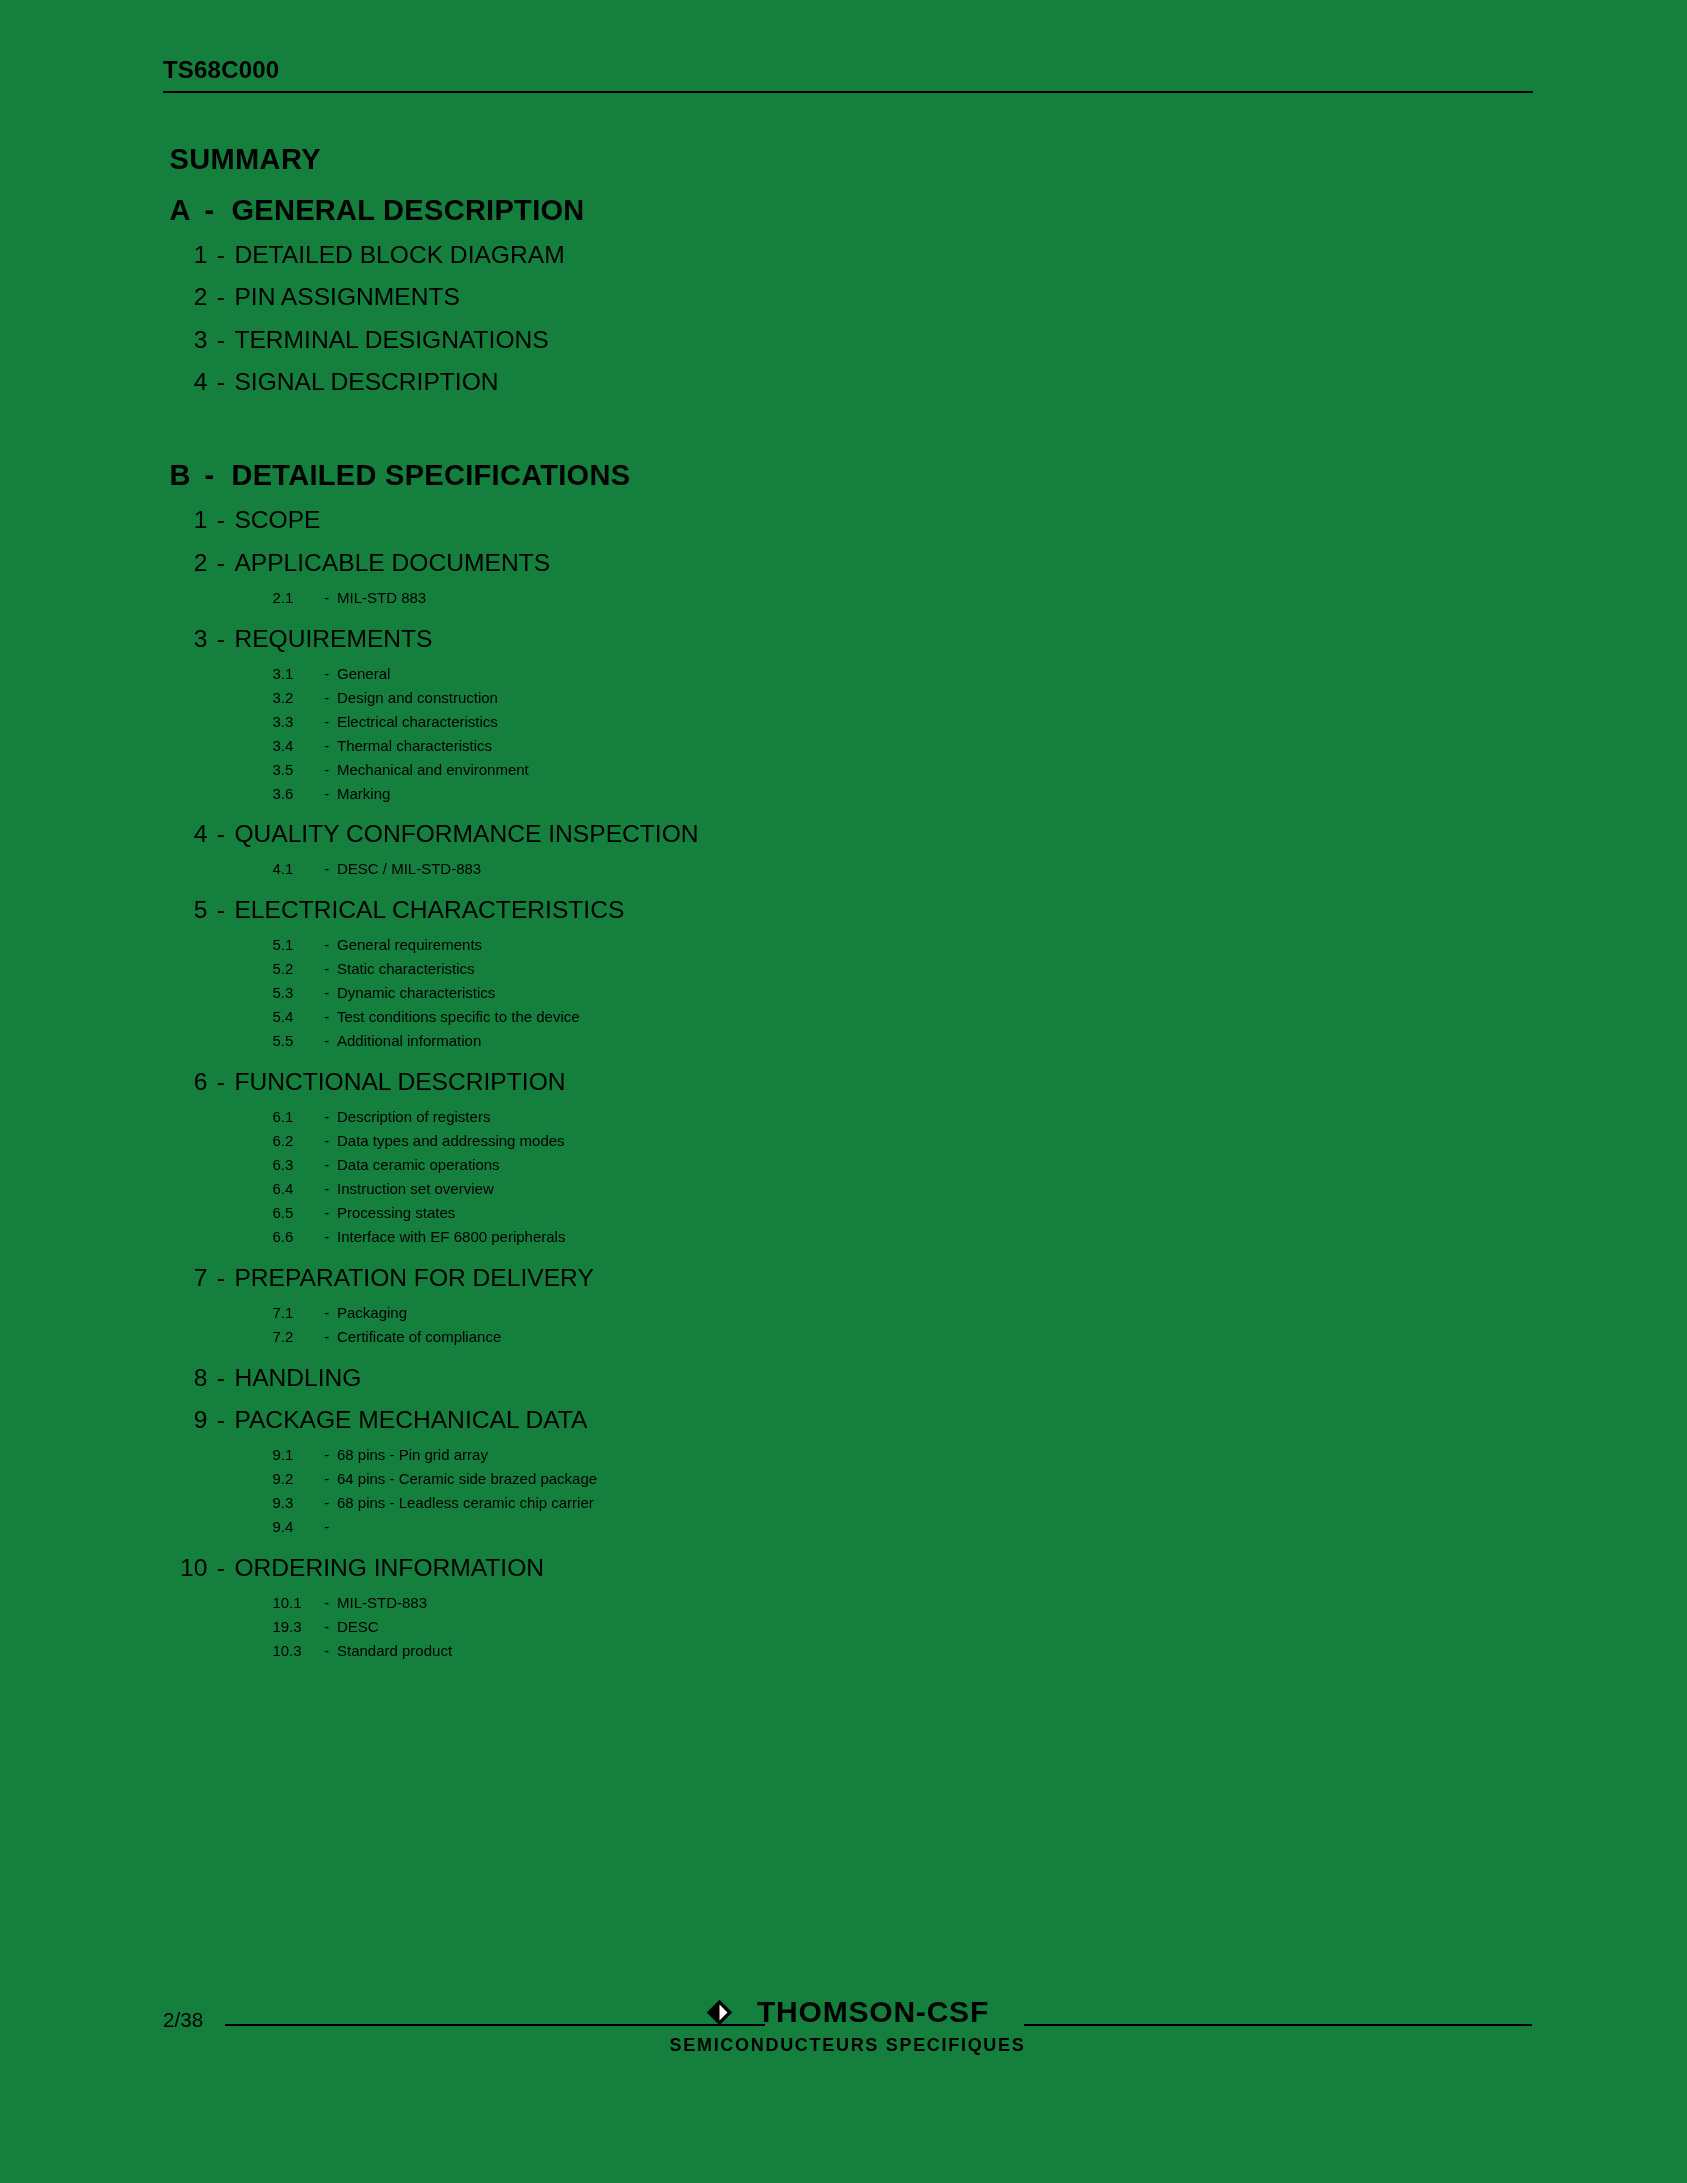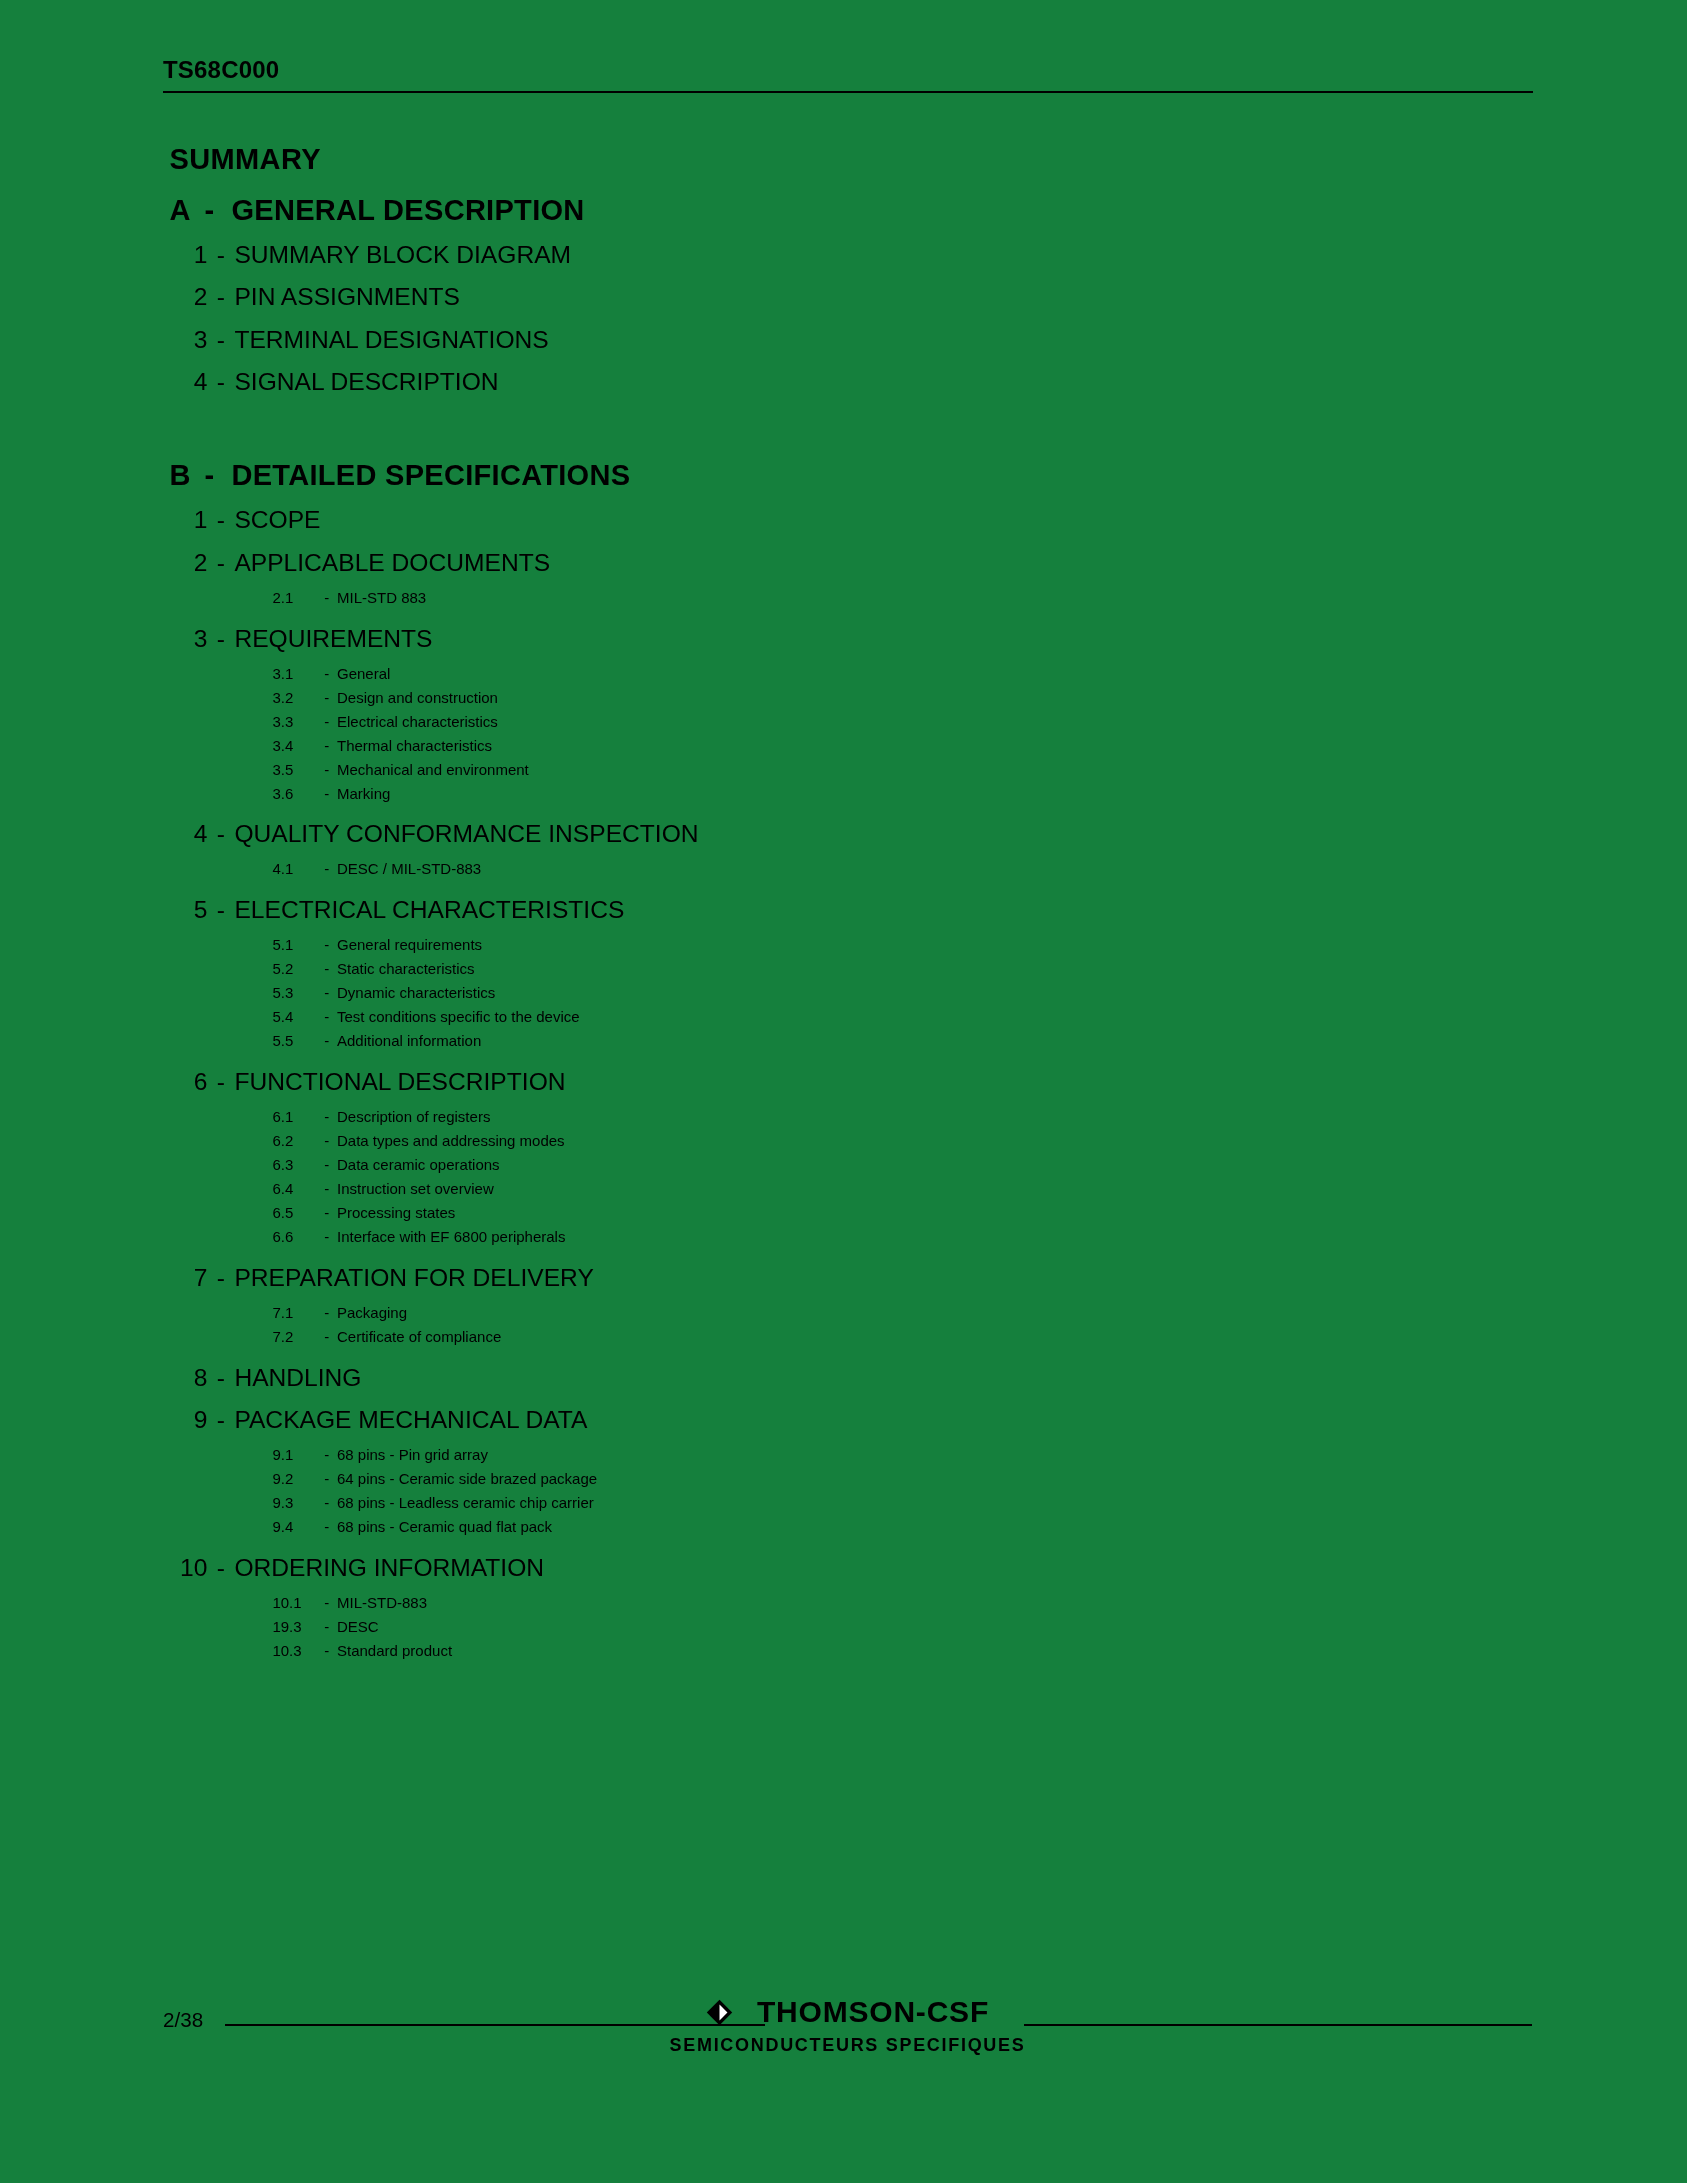--- a/index.html
+++ b/index.html
@@ -202,21 +202,21 @@
       <div id="sections-root">
           <div class="section-block">
             <div class="section-head">
               <span class="sh-letter">A</span>
               <span class="sh-dash">-</span>
               <span class="sh-text">GENERAL DESCRIPTION</span>
             </div>
             <div class="entry">
               <span class="e-num">1</span>
               <span class="e-dash">-</span>
-              <span class="e-text">SUMMARY BLOCK DIAGRAM</span>
+              <span class="e-text">DETAILED BLOCK DIAGRAM</span>
             </div>
             <div class="entry">
               <span class="e-num">2</span>
               <span class="e-dash">-</span>
               <span class="e-text">PIN ASSIGNMENTS</span>
             </div>
             <div class="entry">
               <span class="e-num">3</span>
               <span class="e-dash">-</span>
               <span class="e-text">TERMINAL DESIGNATIONS</span>
@@ -408,21 +408,20 @@
                 <span class="s-text">64 pins  -  Ceramic side brazed package</span>
               </div>
               <div class="sub-entry">
                 <span class="s-num">9.3</span>
                 <span class="s-dash">-</span>
                 <span class="s-text">68 pins  -  Leadless ceramic chip carrier</span>
               </div>
               <div class="sub-entry">
                 <span class="s-num">9.4</span>
                 <span class="s-dash">-</span>
-                <span class="s-text">68 pins  -  Ceramic quad flat pack</span>
               </div>
             </div>
             <div class="entry">
               <span class="e-num">10</span>
               <span class="e-dash">-</span>
               <span class="e-text">ORDERING INFORMATION</span>
             </div>
             <div class="sub-list">
               <div class="sub-entry">
                 <span class="s-num">10.1</span>

